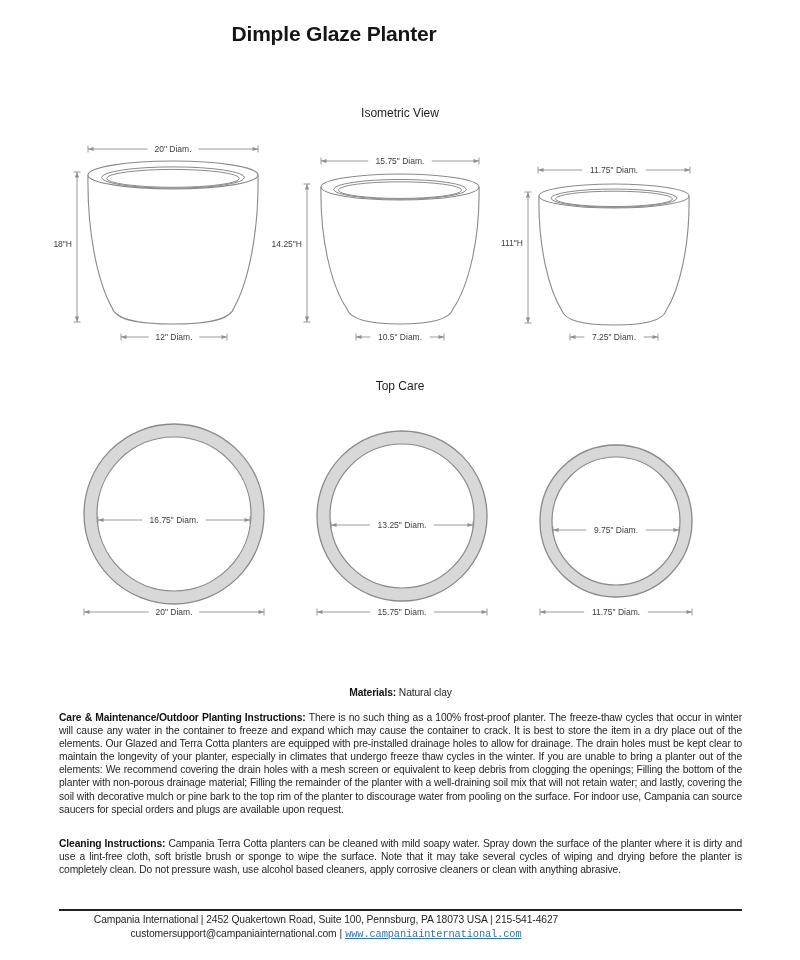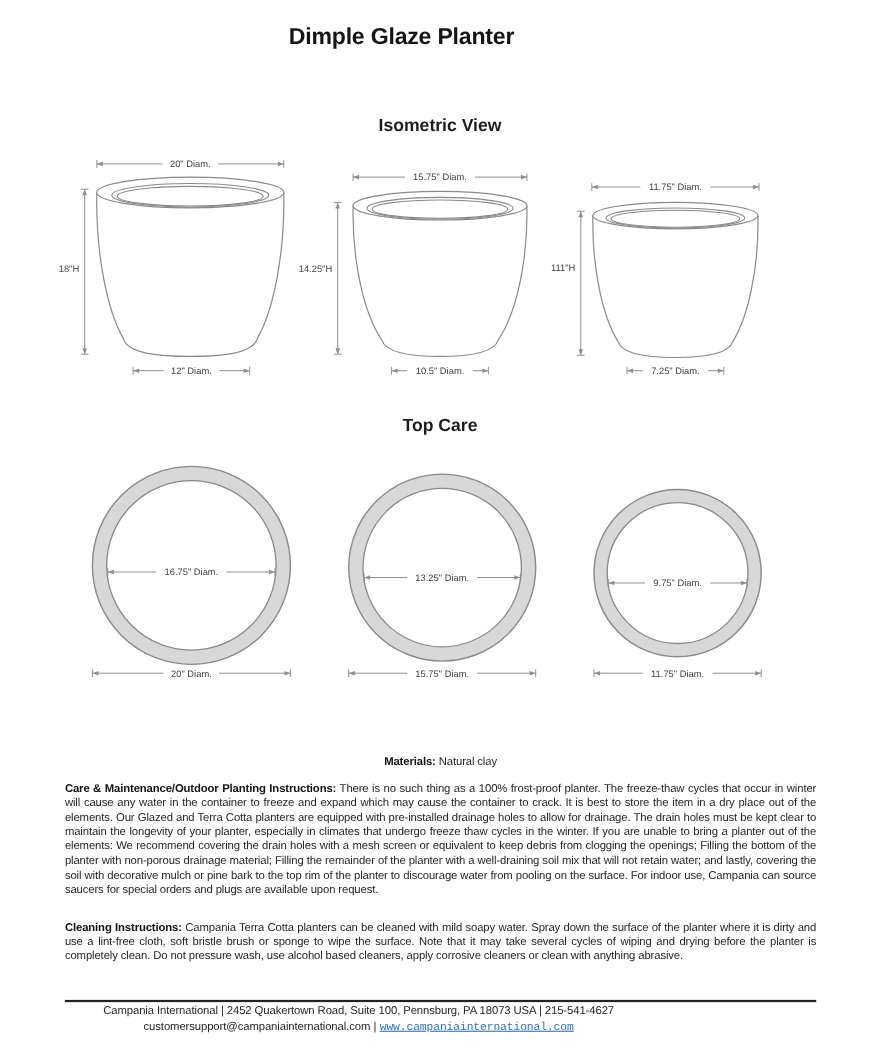--- a/index.html
+++ b/index.html
@@ -2,25 +2,25 @@
 <html><head>
 <meta charset="utf-8">
 <style>
   html,body{margin:0;padding:0;}
   body{
     width:800px;height:960px;background:#ffffff;position:relative;overflow:hidden;
     font-family:"Liberation Sans",sans-serif;color:#1d1d1d;
   }
   .page-title{
     position:absolute;top:22px;left:0;width:668px;text-align:center;
-    font-size:21px;font-weight:bold;color:#151515;letter-spacing:-0.2px;padding-left:31px;
+    font-size:21px;font-weight:bold;color:#151515;letter-spacing:-0.2px;
   }
   .section-heading{
     position:absolute;left:0;width:800px;text-align:center;
-    font-size:16px;font-weight:bold;color:#1d1d1d;
+    font-size:12px;font-weight:normal;color:#1d1d1d;
   }
   #iso-heading{top:106px;}
   #top-heading{top:379px;}
   #iso-svg{position:absolute;top:130px;left:0;}
   #topview-svg{position:absolute;top:405px;left:0;}
   .textblock{
     position:absolute;left:59px;width:683px;margin:0;
     font-size:10.3px;line-height:13.1px;letter-spacing:-0.12px;color:#262626;
     text-align:justify;
   }

